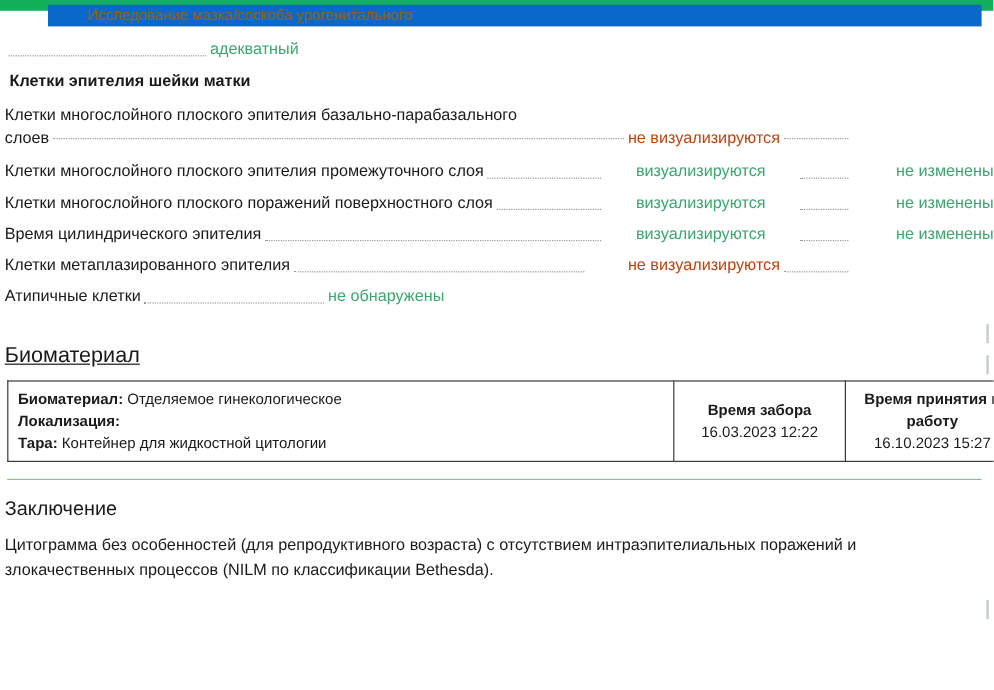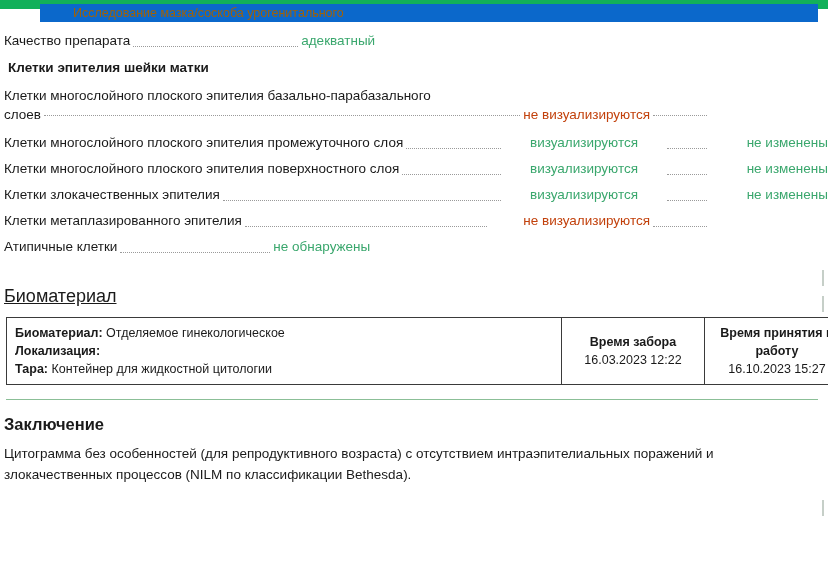--- a/index.html
+++ b/index.html
@@ -162,21 +162,21 @@
 
   
   .divider {
     margin: 14px 10px 0 6px;
     height: 0;
     border-top: 1px solid #8bbf97;
   }
   .concl-head {
     margin: 14px 0 9px 4px;
     font-size: 16.5px;
-    font-weight: bold;
+    font-weight: normal;
     line-height: 20px;
   }
   .concl-text {
     margin: 0 0 0 4px;
     font-size: 13.5px;
     line-height: 21px;
     max-width: 770px;
   }
 
   
@@ -196,21 +196,20 @@
 <div class="green-bar"></div>
 <div class="blue-bar"></div>
 <div class="blue-bar-label">Исследование мазка/соскоба урогенитального</div>
 
 <div class="doc">
 
 
   <div class="rows">
 
     <div class="prow">
-      <span class="p-label">Качество препарата</span>
       <span class="leader" style="flex:0 0 165px;"></span>
       <span class="p-val val-green">адекватный</span>
     </div>
 
     <div class="section-sub">Клетки эпителия шейки матки</div>
 
     <div class="prow-wrap">
       <div class="line1">Клетки многослойного плоского эпителия базально-парабазального</div>
       <div class="line2">
         <span class="p-label">слоев</span>
@@ -223,29 +222,29 @@
 
     <div class="prow tight">
       <span class="p-label">Клетки многослойного плоского эпителия промежуточного слоя</span>
       <span class="leader"></span>
       <span class="p-val val-green col-mid">визуализируются</span>
       <span class="leader leader-tiny"></span>
       <span class="p-val val-green col-last">не изменены</span>
     </div>
 
     <div class="prow tight">
-      <span class="p-label">Клетки многослойного плоского эпителия поверхностного слоя</span>
+      <span class="p-label">Клетки многослойного плоского поражений поверхностного слоя</span>
       <span class="leader"></span>
       <span class="p-val val-green col-mid">визуализируются</span>
       <span class="leader leader-tiny"></span>
       <span class="p-val val-green col-last">не изменены</span>
     </div>
 
     <div class="prow tight">
-      <span class="p-label">Клетки злокачественных эпителия</span>
+      <span class="p-label">Время цилиндрического эпителия</span>
       <span class="leader"></span>
       <span class="p-val val-green col-mid">визуализируются</span>
       <span class="leader leader-tiny"></span>
       <span class="p-val val-green col-last">не изменены</span>
     </div>
 
     <div class="prow tight">
       <span class="p-label">Клетки метаплазированного эпителия</span>
       <span class="leader"></span>
       <span class="p-val val-red col-mid">не визуализируются</span>

